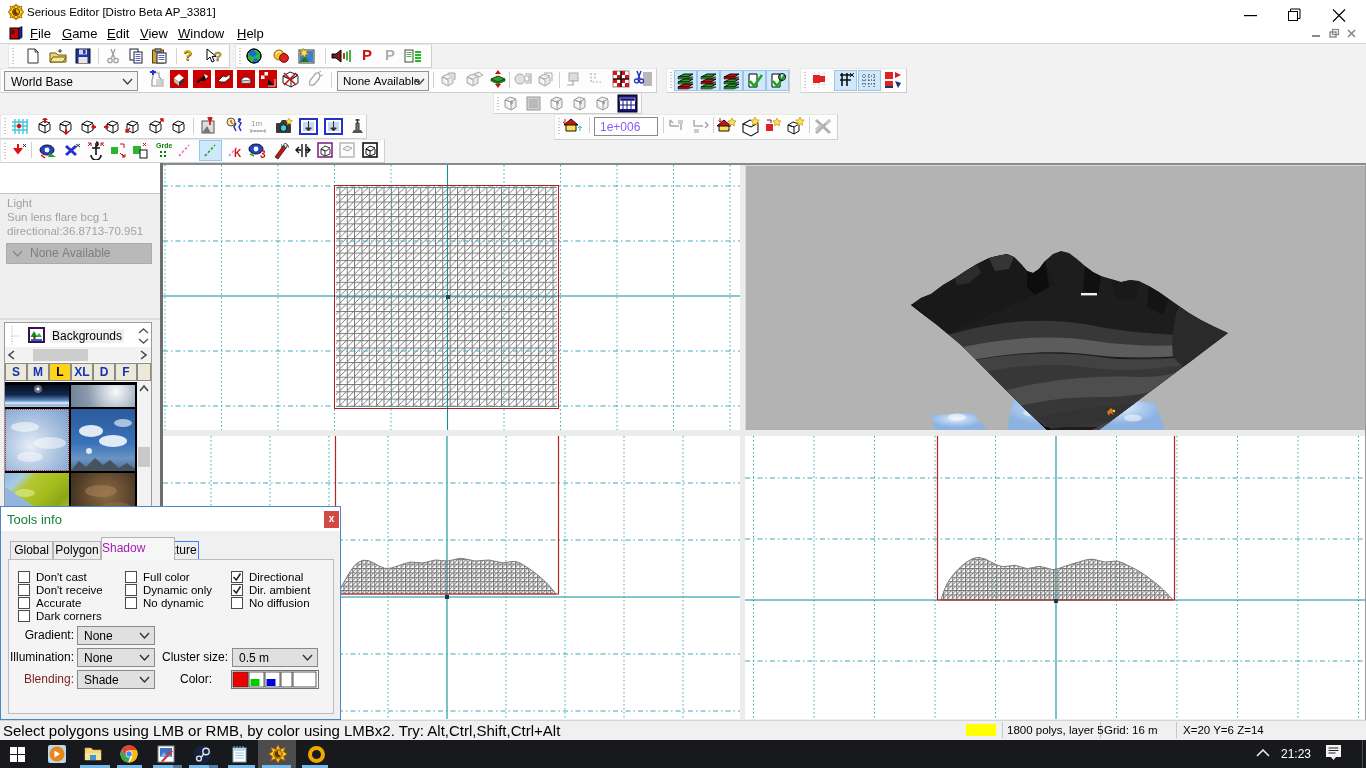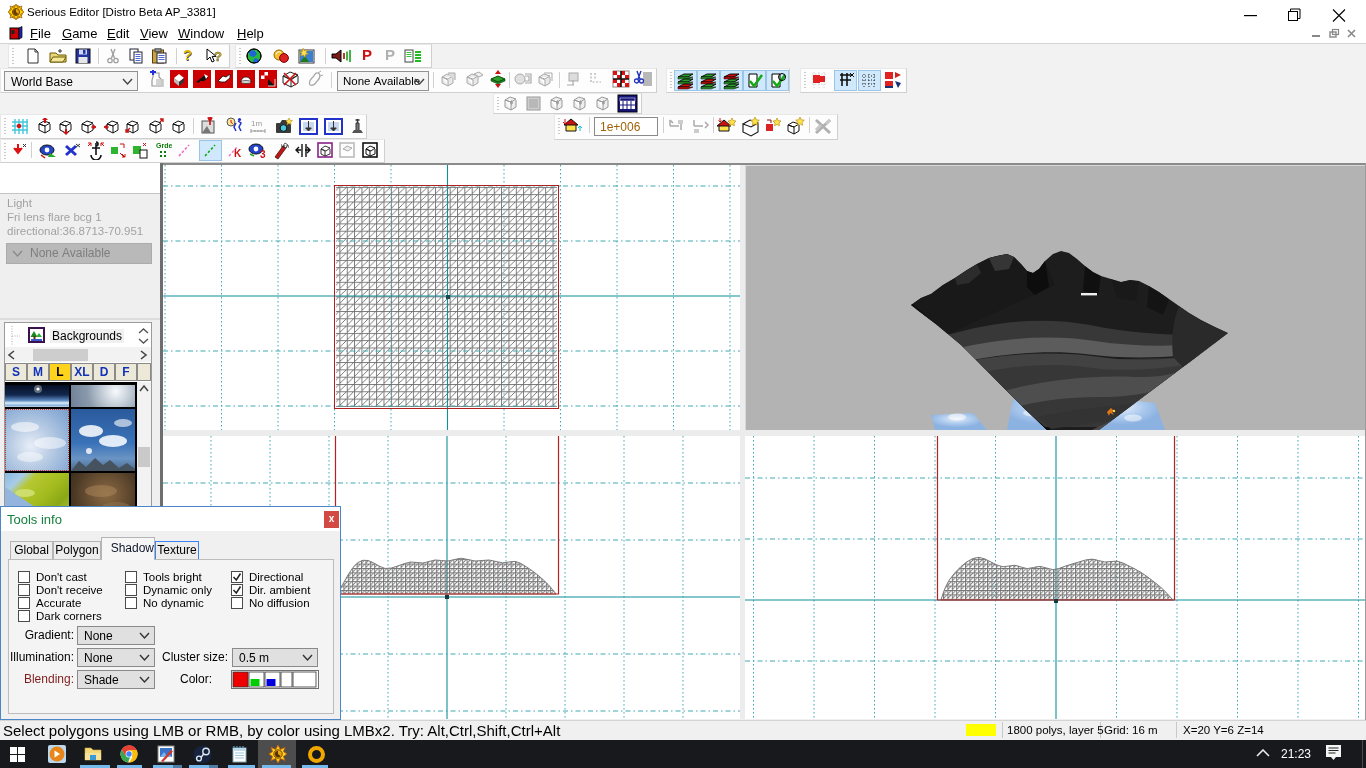--- a/index.html
+++ b/index.html
@@ -386,21 +386,21 @@
 <div style="position:absolute;left:558px;top:118px;width:2px;height:18px;background:repeating-linear-gradient(to bottom,#c8c8c8 0 1px,transparent 1px 3px)"></div>
 <svg style="position:absolute;left:563px;top:117px" width="22" height="20">
     <path d="M3 8l5-4l5 4v6H3z" fill="#ffe24a" stroke="#111"></path>
     <path d="M1 8l7-6l7 6z" fill="#cc1111" stroke="#111"></path>
     <path d="M2 2v5m-2-2l2 2l2-2" stroke="#cc1111" fill="none"></path>
     <path d="M17 14v-5m-2 2l2-2l2 2" stroke="#16c0d8" fill="none"></path>
   </svg>
 <div style="position:absolute;left:589px;top:117px;width:1px;height:16px;background:#d0d0d0"></div>
 <div style="position:absolute;left:590px;top:117px;width:1px;height:16px;background:#fff"></div>
 <div style="position:absolute;left:594px;top:117px;width:64px;height:19px;background:#fff;border:1px solid #8a8a8a"></div>
-<span class="t" style="left:600px;top:120px;font-size:12px;color:#a16207">1e+006</span>
+<span class="t" style="left:600px;top:120px;font-size:12px;color:#8b5cf6">1e+006</span>
 <div style="position:absolute;left:663px;top:117px;width:1px;height:16px;background:#d0d0d0"></div>
 <div style="position:absolute;left:664px;top:117px;width:1px;height:16px;background:#fff"></div>
 <svg style="position:absolute;left:666px;top:117px" width="20" height="20">
     <path d="M4 3v6m0-6l3 3M4 9h9m2-2v6" stroke="#aaa" stroke-width="1.5" fill="none"></path>
     <rect x="12" y="3" width="5" height="4" fill="#ccc"></rect>
   </svg>
 <svg style="position:absolute;left:690px;top:117px" width="20" height="20">
     <path d="M4 3v6m0 0h9m2 2l3-3l-3-3" stroke="#aaa" stroke-width="1.5" fill="none"></path>
     <rect x="4" y="12" width="5" height="4" fill="#ccc"></rect>
   </svg>
@@ -640,21 +640,21 @@
     <line x1="0" y1="225" x2="620" y2="225" stroke="#3fa9b4" stroke-width="1" stroke-dasharray="5 3 1.5 3"></line>
     <path d="M196,164 Q200,150 205.0,143.0 Q210,136 216.0,130.5 Q222,125 228.0,122.5 Q234,120 240.0,123.0 Q246,126 252.0,129.0 Q258,132 264.0,130.0 Q270,128 276.0,131.0 Q282,134 288.5,131.5 Q295,129 301.5,132.0 Q308,135 314.0,132.5 Q320,130 327.0,128.0 Q334,126 340.5,124.0 Q347,122 353.5,124.5 Q360,127 366.0,125.5 Q372,124 378.0,127.0 Q384,130 390.0,133.0 Q396,136 402.0,140.5 Q408,145 413.0,149.0 Q418,153 423.0,158.5 L428,164 Z" fill="url(#m3)" stroke="#7a7a7a" stroke-width="1"></path>
     <line x1="192.5" y1="0" x2="192.5" y2="164" stroke="#bb2020" stroke-width="1.2"></line>
     <line x1="429.5" y1="0" x2="429.5" y2="164" stroke="#bb2020" stroke-width="1.2"></line>
     <line x1="192" y1="164" x2="430" y2="164" stroke="#bb2020" stroke-width="1.2"></line>
     <rect x="309" y="163" width="4" height="4" fill="#1a3a40"></rect>
   </svg>
 <div style="position:absolute;left:0;top:163px;width:160px;height:557px;background:#efefef"></div>
 <div style="position:absolute;left:0;top:163px;width:160px;height:31px;background:#fff;border-bottom:1px solid #c4c4c4"></div>
 <span class="t" style="left:7px;top:197px;font-size:11.5px;color:#a2a2a2">Light</span>
-<span class="t" style="left:7px;top:211px;font-size:11.5px;color:#a2a2a2">Fri lens flare bcg 1</span>
+<span class="t" style="left:7px;top:211px;font-size:11.5px;color:#a2a2a2">Sun lens flare bcg 1</span>
 <span class="t" style="left:7px;top:225px;font-size:11.5px;color:#a2a2a2">directional:36.8713-70.951</span>
 <div style="position:absolute;left:6px;top:243px;width:146px;height:21px;background:#b9b9b9;border:1px solid #ababab"></div>
 <svg style="position:absolute;left:12px;top:250px" width="12" height="8">
     <path d="M1 1l4.5 5L10 1" fill="none" stroke="#8a8a8a" stroke-width="1.4"></path>
   </svg>
 <span class="t" style="left:30px;top:246px;font-size:12px;color:#7e7e7e">None&nbsp;Available</span>
 <div style="position:absolute;left:0;top:318px;width:160px;height:2px;background:#dcdcdc"></div>
 <div style="position:absolute;left:4px;top:322px;width:148px;height:398px;background:#fff;border:1px solid #9a9a9a"></div>
 <svg style="position:absolute;left:8px;top:326px" width="24" height="20">
     <path d="M4 0v20M4 10h8" stroke="#aaa" stroke-width="1" stroke-dasharray="1 1.5"></path>
@@ -721,21 +721,21 @@
 <svg style="position:absolute;left:71px;top:473px" width="64" height="47">
     <ellipse cx="30" cy="18" rx="16" ry="6" fill="#a8845a" opacity="0.55"></ellipse>
     <ellipse cx="45" cy="34" rx="14" ry="5" fill="#96744e" opacity="0.5"></ellipse>
   </svg>
 <div style="position:absolute;left:0;top:506px;width:341px;height:214px;background:#f0f0f0;border:1px solid #4a86c8"></div>
 <div style="position:absolute;left:1px;top:507px;width:339px;height:24px;background:#fff"></div>
 <span class="t" style="left:7px;top:512px;font-size:13px;color:#15803d">Tools info</span>
 <div style="position:absolute;left:324px;top:511px;width:15px;height:17px;background:#d24a43;color:#fff;font-size:10px;font-weight:bold;text-align:center;line-height:16px">x</div>
 <div style="position:absolute;left:10px;top:541px;width:43px;height:19px;background:#ededed;border:1px solid #b4b4b4;font-size:12px;color:#000;text-align:center;line-height:17px">Global</div>
 <div style="position:absolute;left:53px;top:541px;width:48px;height:19px;background:#ededed;border:1px solid #b4b4b4;font-size:12px;color:#000;text-align:center;line-height:17px">Polygon</div>
-<div style="position:absolute;left:101px;top:537px;width:54px;height:23px;background:#f6f6f6;border:1px solid #b4b4b4;border-bottom:none;font-size:12px;color:#0f172a;text-align:right;line-height:21px;z-index:3">Shadow</div>
+<div style="position:absolute;left:101px;top:537px;width:74px;height:23px;background:#f6f6f6;border:1px solid #b4b4b4;border-bottom:none;font-size:12px;color:#a21caf;text-align:left;line-height:21px;z-index:3">Shadow</div>
 <div style="position:absolute;left:155px;top:541px;width:44px;height:19px;background:#ededed;border:1px solid #3b82f6;font-size:12px;color:#000;text-align:center;line-height:17px">Texture</div>
 <div style="position:absolute;left:8px;top:559px;width:326px;height:155px;background:#f4f4f4;border:1px solid #bcbcbc"></div>
 <svg style="position:absolute;left:18px;top:571px" width="12" height="12">
     <rect x="0.5" y="0.5" width="11" height="11" fill="#fff" stroke="#4a4a4a"></rect>
   </svg>
 <span class="t" style="left:36px;top:571px;font-size:11.5px;color:#000">Don't cast</span>
 <svg style="position:absolute;left:18px;top:584px" width="12" height="12">
     <rect x="0.5" y="0.5" width="11" height="11" fill="#fff" stroke="#4a4a4a"></rect>
   </svg>
 <span class="t" style="left:36px;top:584px;font-size:11.5px;color:#000">Don't receive</span>
@@ -743,21 +743,21 @@
     <rect x="0.5" y="0.5" width="11" height="11" fill="#fff" stroke="#4a4a4a"></rect>
   </svg>
 <span class="t" style="left:36px;top:597px;font-size:11.5px;color:#000">Accurate</span>
 <svg style="position:absolute;left:18px;top:610px" width="12" height="12">
     <rect x="0.5" y="0.5" width="11" height="11" fill="#fff" stroke="#4a4a4a"></rect>
   </svg>
 <span class="t" style="left:36px;top:610px;font-size:11.5px;color:#000">Dark corners</span>
 <svg style="position:absolute;left:125px;top:571px" width="12" height="12">
     <rect x="0.5" y="0.5" width="11" height="11" fill="#fff" stroke="#4a4a4a"></rect>
   </svg>
-<span class="t" style="left:143px;top:571px;font-size:11.5px;color:#000">Tools bright</span>
+<span class="t" style="left:143px;top:571px;font-size:11.5px;color:#000">Full color</span>
 <svg style="position:absolute;left:125px;top:584px" width="12" height="12">
     <rect x="0.5" y="0.5" width="11" height="11" fill="#fff" stroke="#4a4a4a"></rect>
   </svg>
 <span class="t" style="left:143px;top:584px;font-size:11.5px;color:#000">Dynamic only</span>
 <svg style="position:absolute;left:125px;top:597px" width="12" height="12">
     <rect x="0.5" y="0.5" width="11" height="11" fill="#fff" stroke="#4a4a4a"></rect>
   </svg>
 <span class="t" style="left:143px;top:597px;font-size:11.5px;color:#000">No dynamic</span>
 <svg style="position:absolute;left:231px;top:571px" width="12" height="12">
     <rect x="0.5" y="0.5" width="11" height="11" fill="#fff" stroke="#4a4a4a"></rect>

